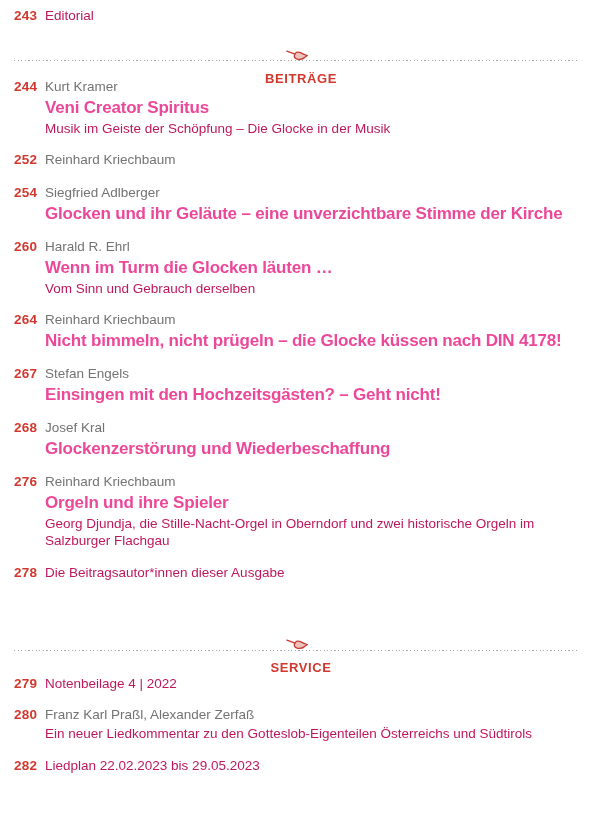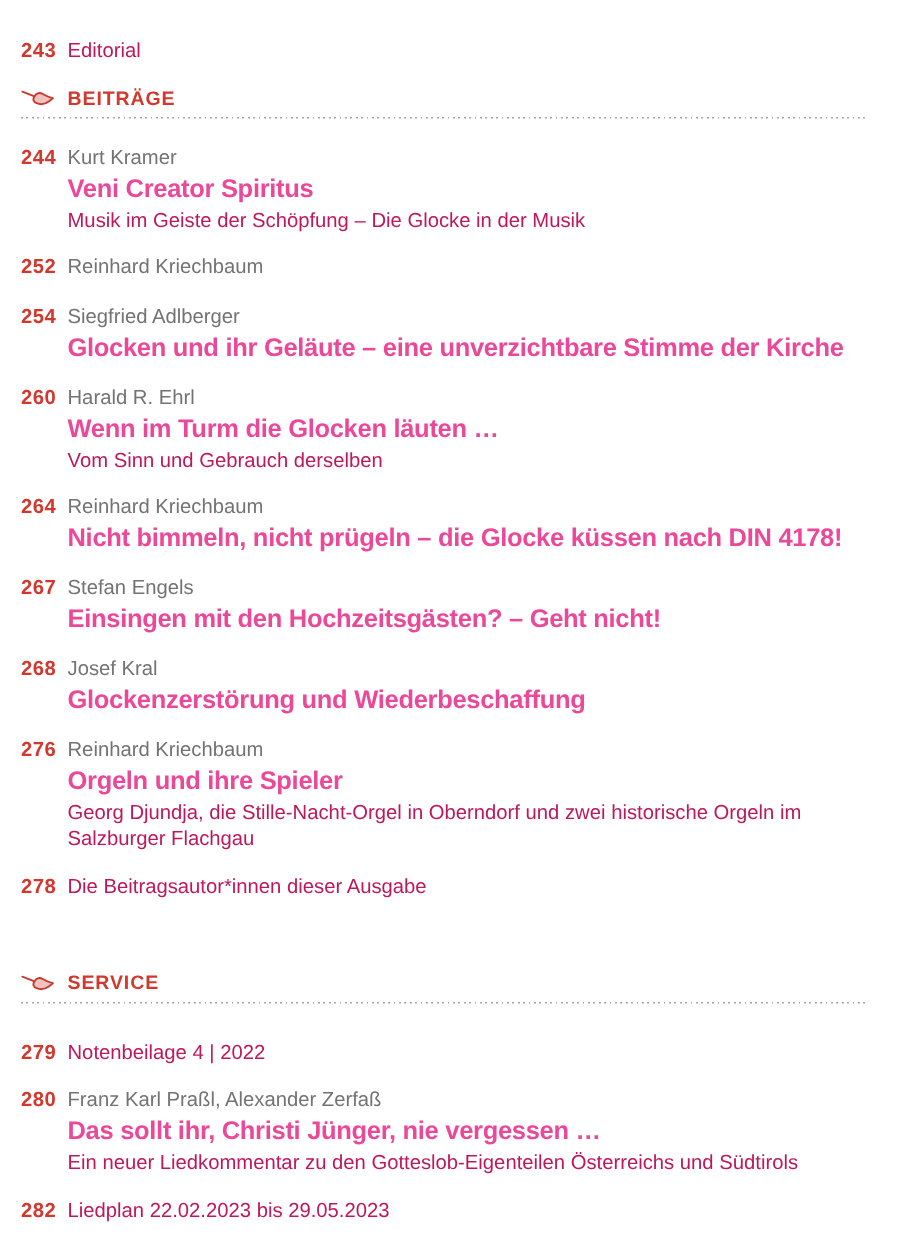--- a/index.html
+++ b/index.html
@@ -5,21 +5,21 @@
   * { margin: 0; padding: 0; box-sizing: border-box; }
   html, body { width: 601px; height: 830px; background: #ffffff; overflow: hidden; }
   body {
     font-family: "Liberation Sans", sans-serif;
     color: #222220;
     -webkit-font-smoothing: antialiased;
   }
   #toc {
     display: flex;
     flex-direction: column;
-    padding: 24px 13px 0 14px;
+    padding: 6px 13px 0 14px;
     width: 601px;
     height: 830px;
   }
   .toc-section { display: block; }
   .entries {
     display: flex;
     flex-direction: column;
     row-gap: 15px;
   }
   
@@ -30,20 +30,21 @@
     position: relative;
   }
   .toc-section:nth-child(3) .section-header {
     margin-top: 48px;
     margin-bottom: 23px;
   }
   .section-header-row {
     display: flex;
     align-items: center;
     height: 16px;
+    flex-direction: column;
   }
   .manicule {
     width: 31px;
     flex: 0 0 31px;
     display: flex;
     align-items: center;
   }
   .manicule svg { display: block; }
   .section-label {
     font-size: 13px;
@@ -241,21 +242,20 @@
     <div class="entry-body">
 
       <div class="plain">Notenbeilage 4 | 2022</div>
     </div>
   </div>
 
   <div class="entry">
     <span class="pagenum">280</span>
     <div class="entry-body">
       <div class="author">Franz Karl Praßl, Alexander Zerfaß</div>
-      <div class="title">Das sollt ihr, Christi Jünger, nie vergessen …</div>
       <div class="subtitle">Ein neuer Liedkommentar zu den Gotteslob-Eigenteilen Österreichs und Südtirols</div>
 
     </div>
   </div>
 
   <div class="entry simple">
     <span class="pagenum">282</span>
     <div class="entry-body">
 
       <div class="plain">Liedplan 22.02.2023 bis 29.05.2023</div>

